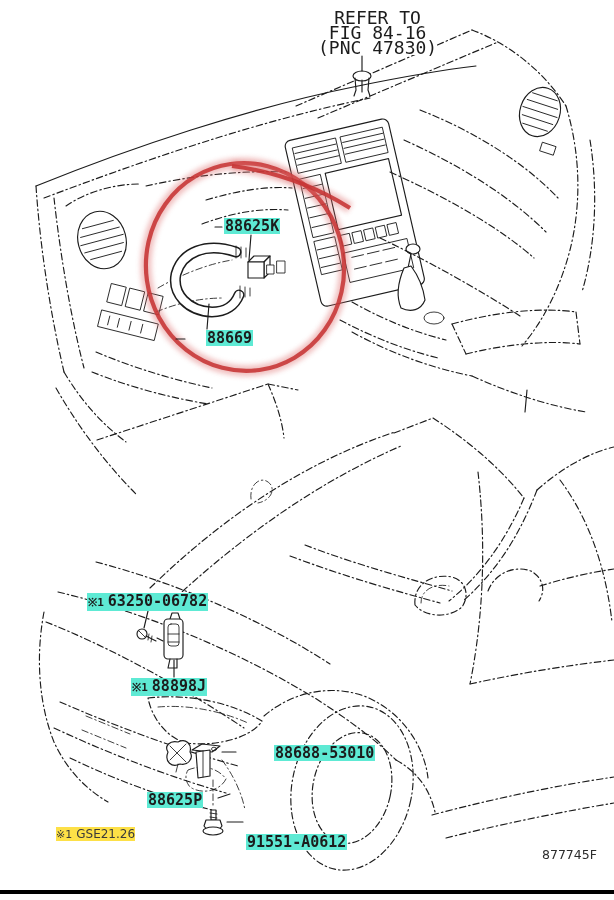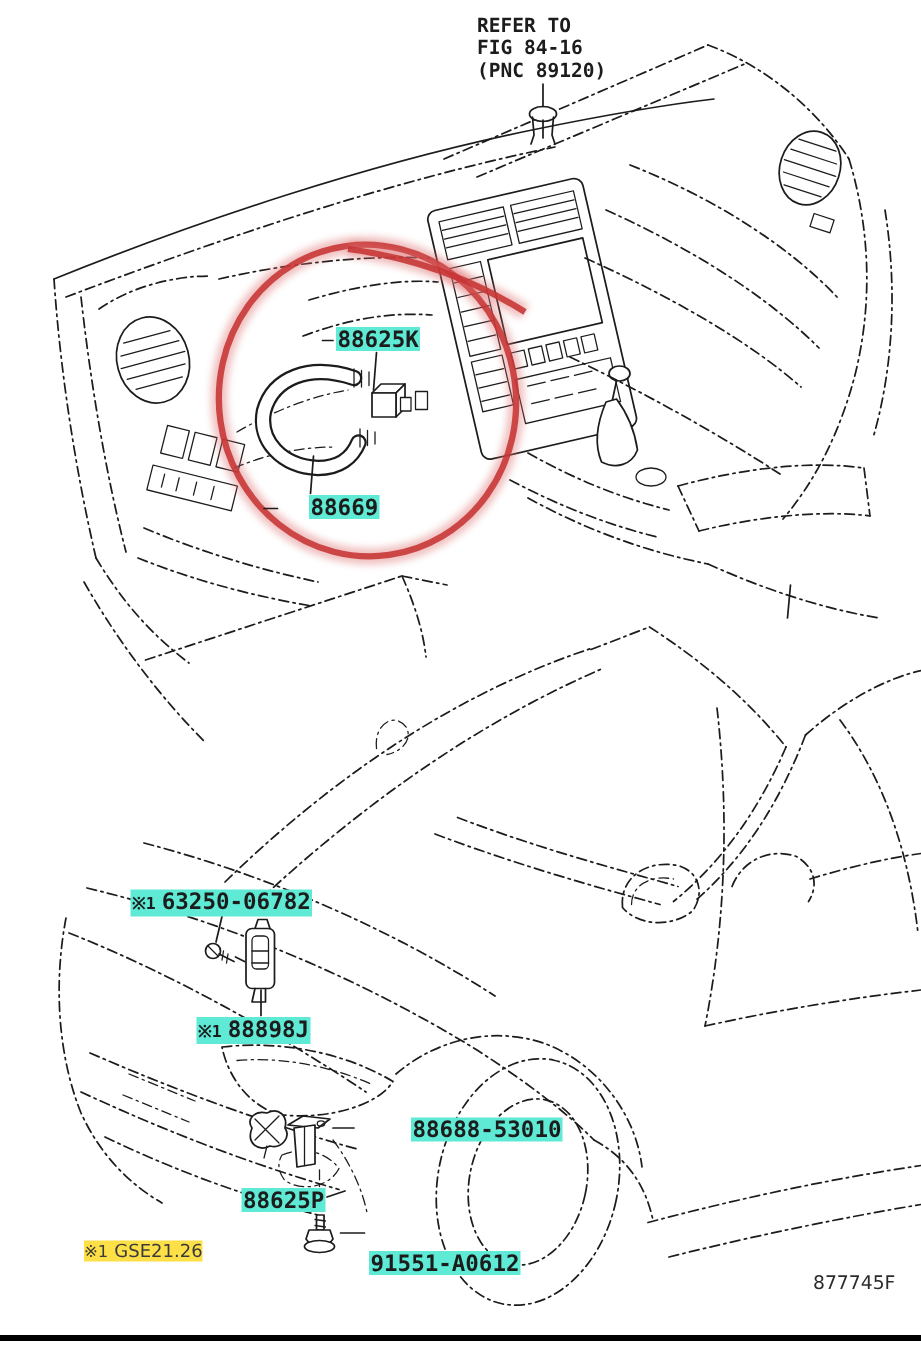--- a/index.html
+++ b/index.html
@@ -23,21 +23,21 @@
   .hl{stroke:var(--highlight);stroke-width:4.2;fill:none;opacity:.88;}
   .hlglow{stroke:#dd6a6a;stroke-width:11;fill:none;opacity:.42;}
   
   .lbl{
     position:absolute;color:var(--line);font-weight:bold;font-size:15px;
     white-space:nowrap;line-height:16px;background:#5eead4;padding:0 1px;
   }
   .lbl .pre{font-size:11px;margin-right:4px;}
   .refer-note{
     position:absolute;left:318px;top:10px;color:var(--line);
-    font-weight:bold;font-size:13px;line-height:15px;background:#fff;
+    font-weight:normal;font-size:18px;line-height:15px;background:#fff;text-align:center;
   }
   .footnote{
     position:absolute;left:56px;top:827px;color:#3a3a3a;background:#fde047;
     font-family:"DejaVu Sans","Liberation Sans",sans-serif;font-size:12px;font-weight:normal;
     white-space:nowrap;
   }
   .footnote .pre{font-size:11px;margin-right:4px;}
   .figcode{
     position:absolute;left:542px;top:847px;color:#2c2c2c;background:#fff;
     font-family:"DejaVu Sans","Liberation Sans",sans-serif;font-size:12.5px;white-space:nowrap;
@@ -265,21 +265,21 @@
       <path class="s" d="M218,798 L230,794"></path>
       <path class="s dd dt" d="M213,780 L213,808"></path>
       <path class="s dd dt" d="M222,760 C234,776 242,794 245,810"></path>
       <path class="s" d="M227,822 L243,822"></path>
     </g>
   </svg>
 
   <div class="refer-note">
     <div>REFER TO</div>
     <div>FIG 84-16</div>
-    <div>(PNC 89120)</div>
+    <div>(PNC 47830)</div>
   </div>
 
   <div class="lbl" style="left:224px;top:218px;">
     <span>88625K</span>
   </div>
 
   <div class="lbl" style="left:186px;top:330px;margin-left:20px;">
     <span>88669</span>
   </div>
 
@@ -288,21 +288,21 @@
   </div>
 
   <div class="lbl" style="left:131px;top:678px;">
     <span class="pre">※1</span><span>88898J</span>
   </div>
 
   <div class="lbl" style="left:238px;top:745px;margin-left:36px;">
     <span>88688-53010</span>
   </div>
 
-  <div class="lbl" style="left:161px;top:792px;">
+  <div class="lbl" style="left:147px;top:792px;">
     <span>88625P</span>
   </div>
 
   <div class="lbl" style="left:246px;top:834px;">
     <span>91551-A0612</span>
   </div>
 
   <div class="footnote">
     <span class="pre">※1</span><span>GSE21.26</span>
   </div>

